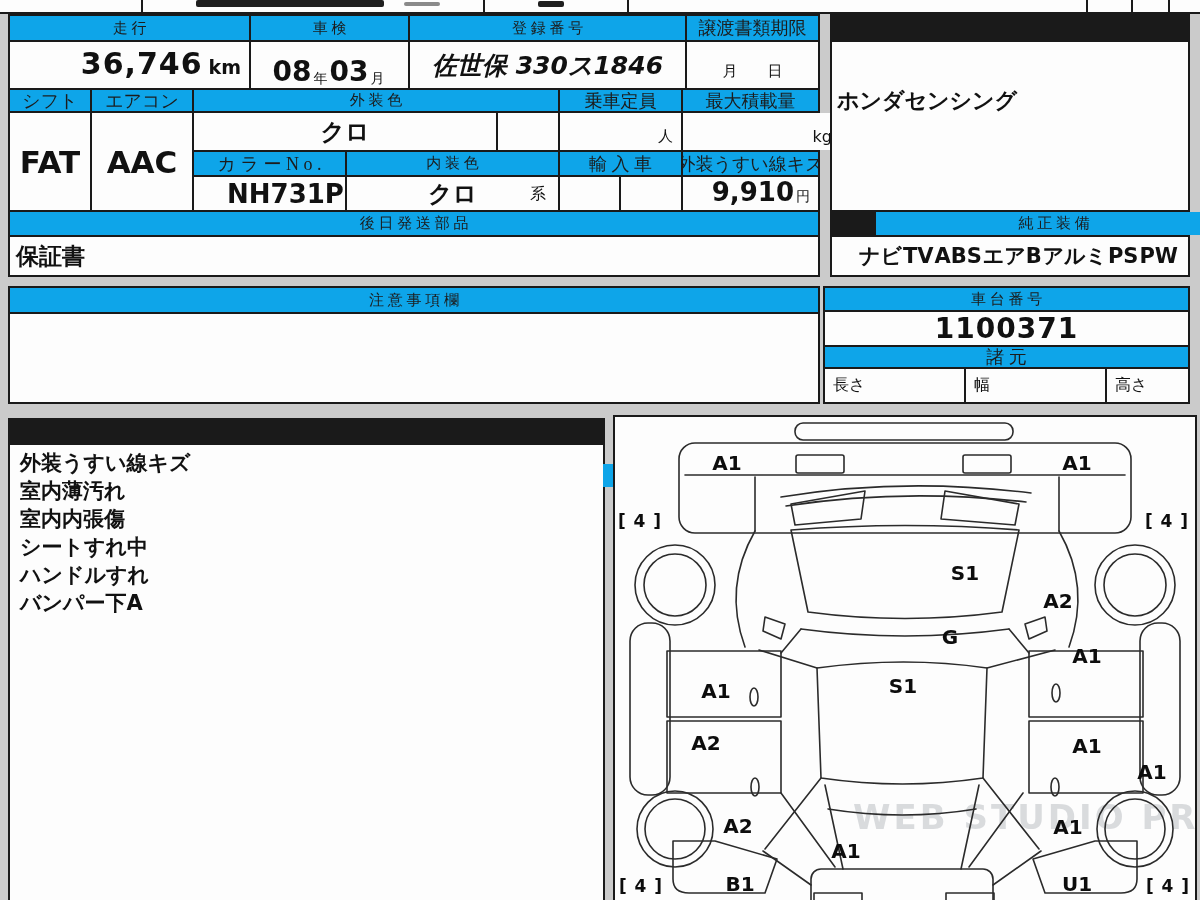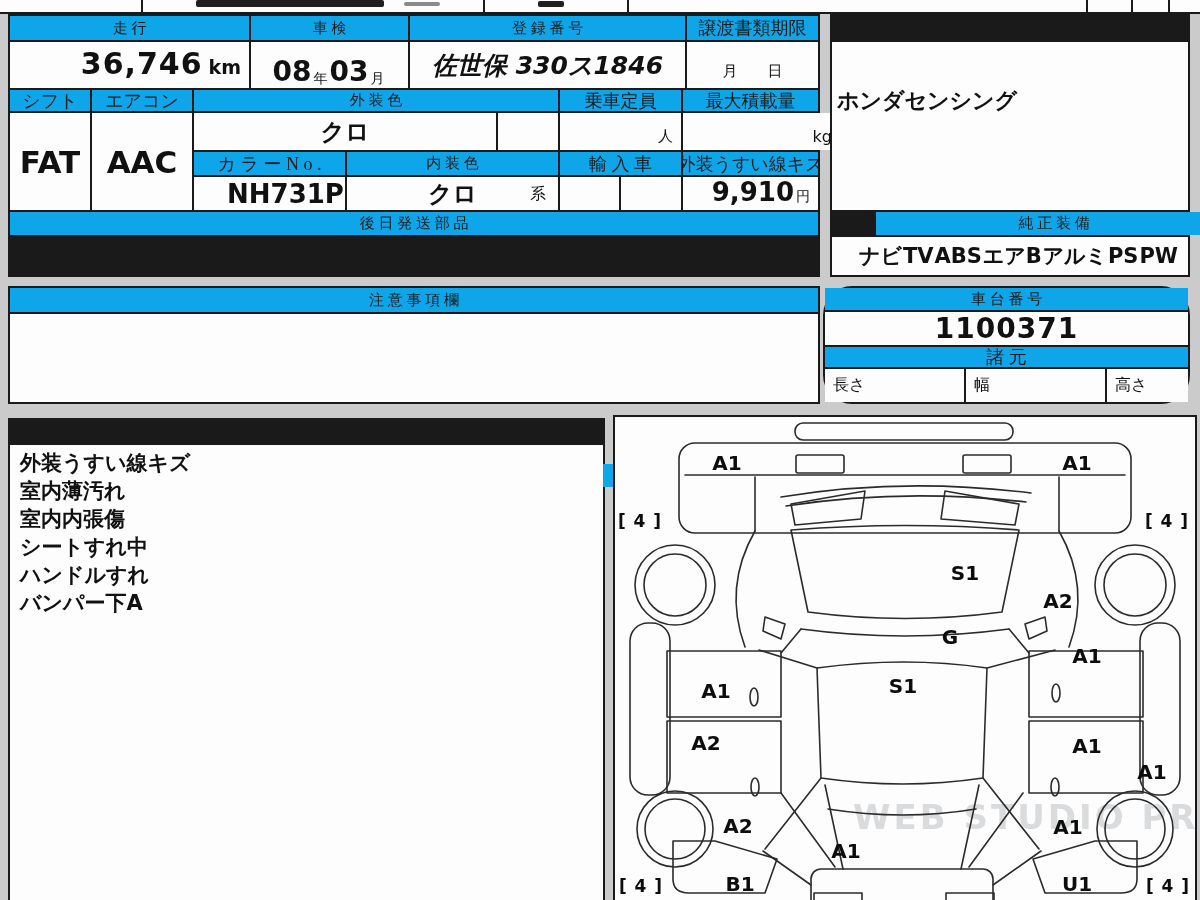--- a/index.html
+++ b/index.html
@@ -104,20 +104,21 @@
       <span></span>
       <span class="corner-unit" style="font-size:16px;">kg</span>
     </div>
     <div class="c h small" style="left:675px;top:138px;width:135px;height:23px;">外装うすい線キズ</div>
     <div class="c endr" style="left:675px;top:163px;width:135px;height:33px;padding:0 6px 4px 0;">
       <span class="big26">9,910</span>
       <span class="unit">円</span>
     </div>
 
     <div class="c h" style="left:2px;top:198px;width:808px;height:23px;">後 日 発 送 部 品</div>
+    <div class="c" style="left:2px;top:223px;width:808px;height:38px;display:flex;align-items:center;padding-left:6px;font-size:23px;font-weight:bold;">保証書</div>
   </div>
 
   <div class="tbl" style="left:830px;top:14px;width:360px;height:263px;">
     <div class="c" style="left:2px;top:28px;width:356px;height:168px;padding:44px 0 0 5px;font-size:22px;font-weight:bold;">ホンダセンシング</div>
     <div class="c h" style="left:2px;top:198px;width:356px;height:23px;margin-left:44px;">純 正 装 備</div>
     <div class="c eq-row" style="left:2px;top:223px;width:356px;height:38px;padding-left:27px;">
         <span>ナビ</span>
         <span>TV</span>
         <span>ABS</span>
         <span>エアB</span>
@@ -125,21 +126,21 @@
         <span>PS</span>
         <span>PW</span>
       </div>
   </div>
 
   <div class="tbl" style="left:8px;top:286px;width:812px;height:118px;">
     <div class="c h" style="left:2px;top:2px;width:808px;height:24px;">注 意 事 項 欄</div>
     <div class="c" style="left:2px;top:28px;width:808px;height:88px;"></div>
   </div>
 
-  <div class="tbl" style="left:823px;top:286px;width:367px;height:118px;border-radius:29px;">
+  <div class="tbl" style="left:823px;top:286px;width:367px;height:118px;">
     <div class="c h" style="left:2px;top:2px;width:363px;height:22px;">車 台 番 号</div>
     <div class="c cen" style="left:2px;top:26px;width:363px;height:33px;font-size:28px;font-weight:bold;letter-spacing:1px;">1100371</div>
     <div class="c h small" style="left:2px;top:61px;width:363px;height:20px;">諸 元</div>
     <div class="c dim-cell" style="left:2px;top:83px;width:139px;height:33px;">
       <span>長さ</span>
       <span></span>
     </div>
     <div class="c dim-cell" style="left:143px;top:83px;width:139px;height:33px;">
       <span>幅</span>
       <span></span>

